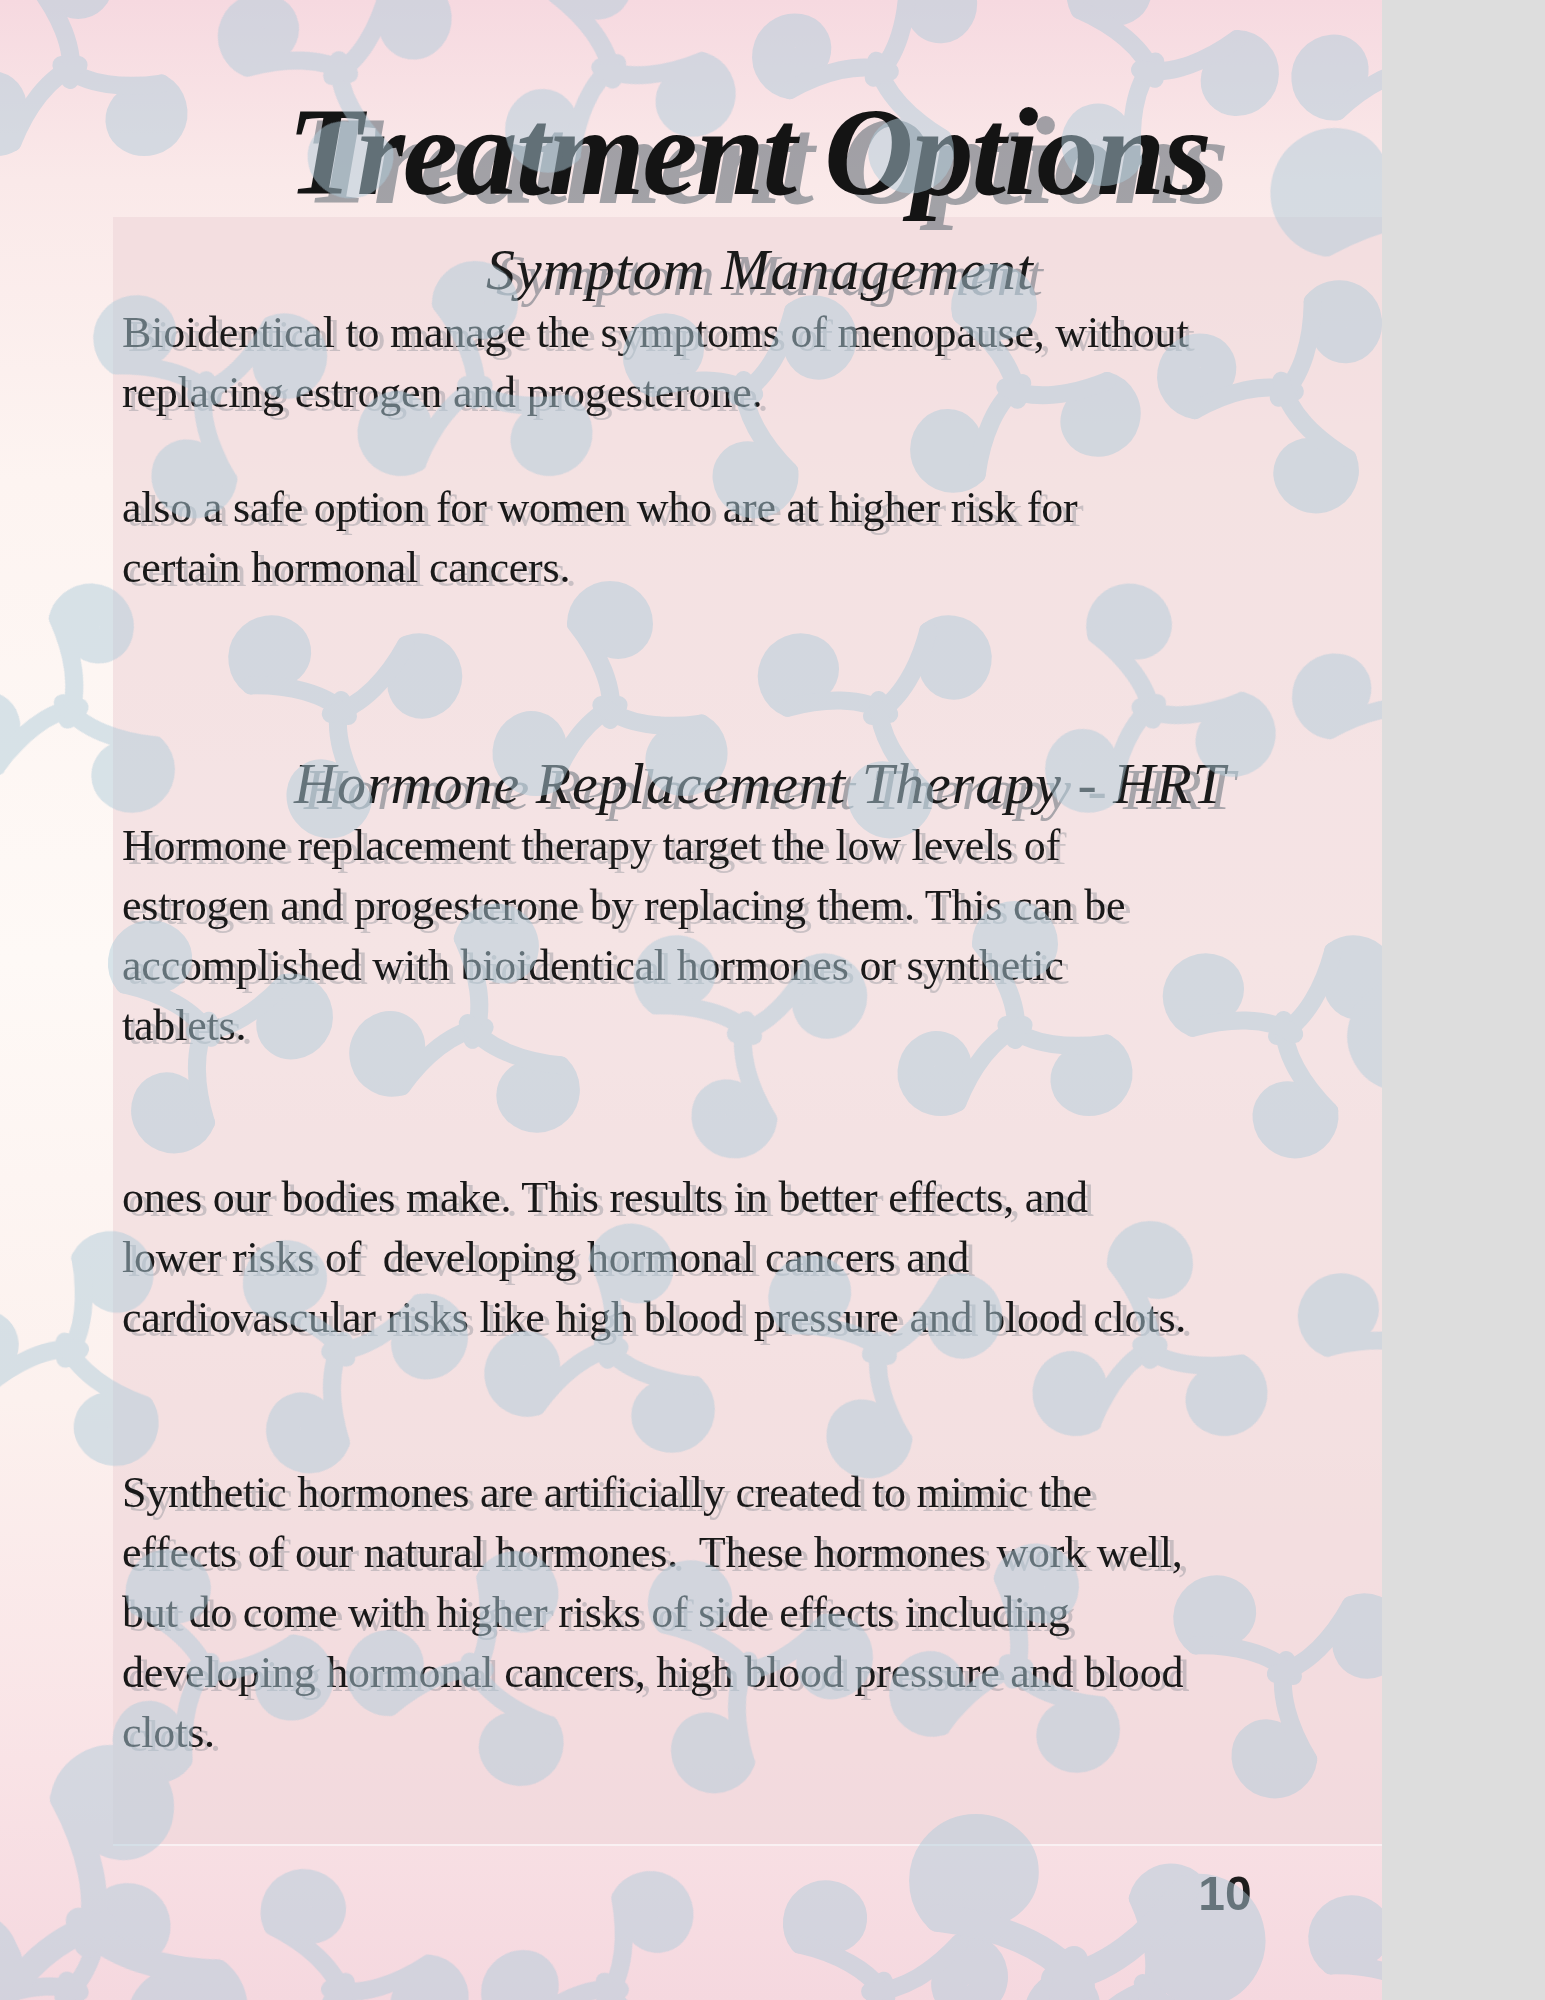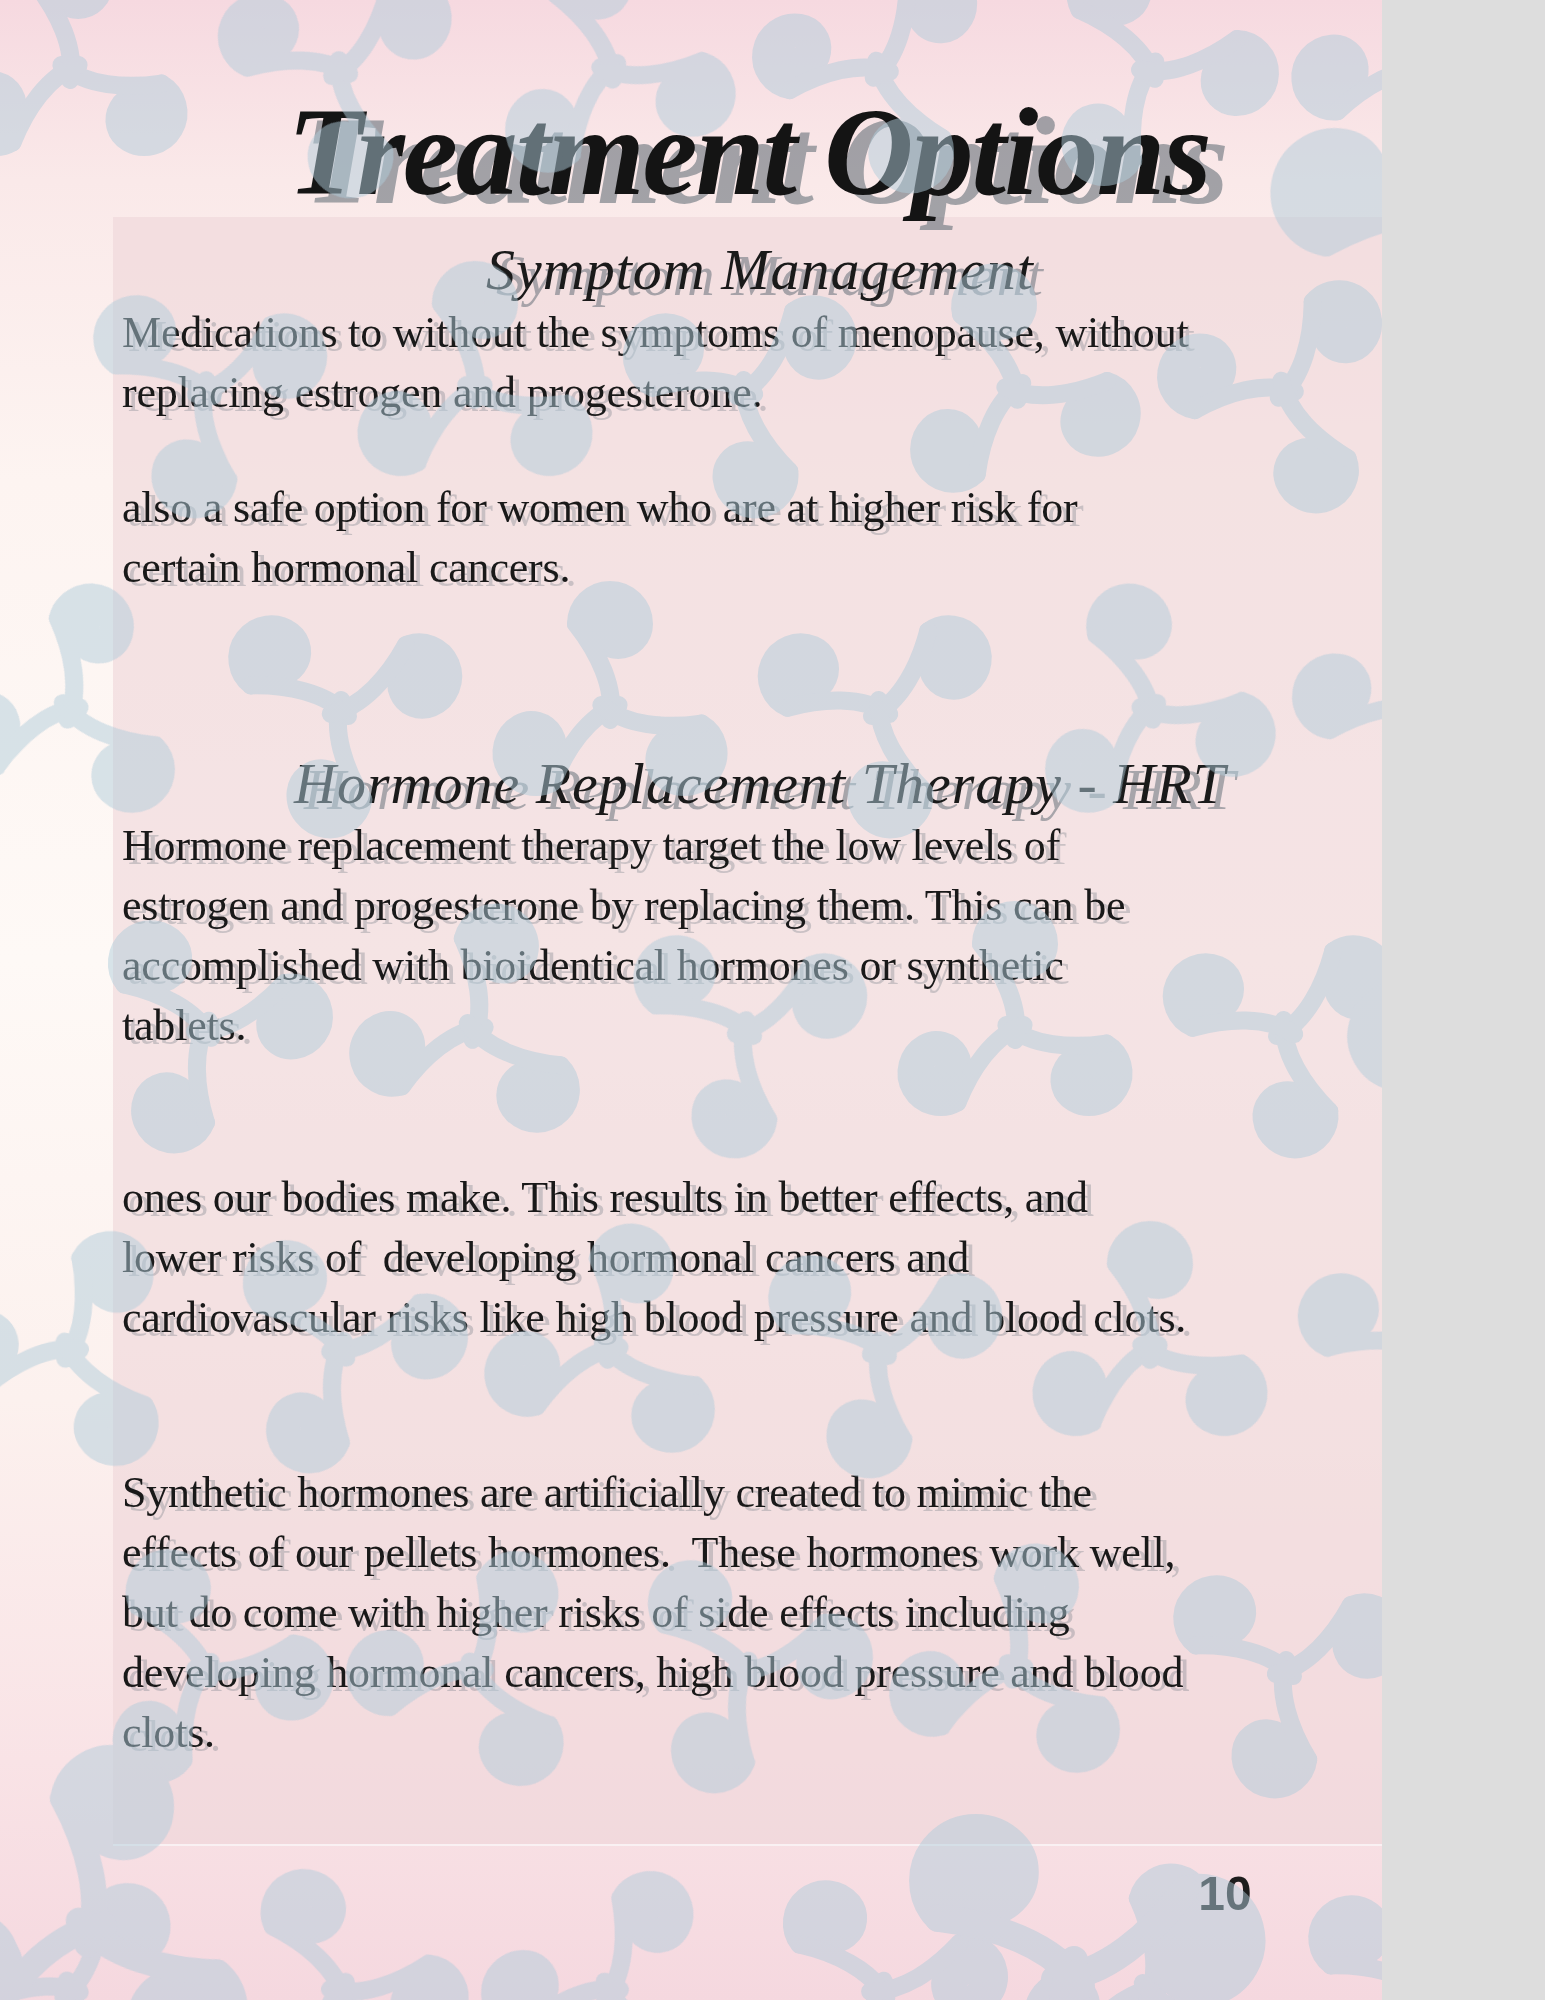--- a/index.html
+++ b/index.html
@@ -74,21 +74,21 @@
 
   <div class="panel"></div>
 
   <h1 class="title">Treatment Options</h1>
 
   <div class="column">
 
     <h2 class="heading heading-symptom">Symptom Management</h2>
 
     <div class="para para-1">
-      <div class="line">Medications to without the symptoms of menopause, without</div>
+      <div class="line">Bioidentical to manage the symptoms of menopause, without</div>
       <div class="line">replacing estrogen and progesterone.</div>
     </div>
 
     <div class="para para-2">
       <div class="line">also a safe option for women who are at higher risk for</div>
       <div class="line">certain hormonal cancers.</div>
     </div>
 
     <h2 class="heading heading-hrt">Hormone Replacement Therapy - HRT</h2>
 
@@ -100,21 +100,21 @@
     </div>
 
     <div class="para para-4">
       <div class="line">ones our bodies make. This results in better effects, and</div>
       <div class="line">lower risks of  developing hormonal cancers and</div>
       <div class="line">cardiovascular risks like high blood pressure and blood clots.</div>
     </div>
 
     <div class="para para-5">
       <div class="line">Synthetic hormones are artificially created to mimic the</div>
-      <div class="line">effects of our pellets hormones.  These hormones work well,</div>
+      <div class="line">effects of our natural hormones.  These hormones work well,</div>
       <div class="line">but do come with higher risks of side effects including</div>
       <div class="line">developing hormonal cancers, high blood pressure and blood</div>
       <div class="line">clots.</div>
     </div>
 
   </div>
 
   <div class="page-num">10</div>
 
   <svg class="pattern" viewBox="0 0 1545 2000" xmlns="http://www.w3.org/2000/svg">

